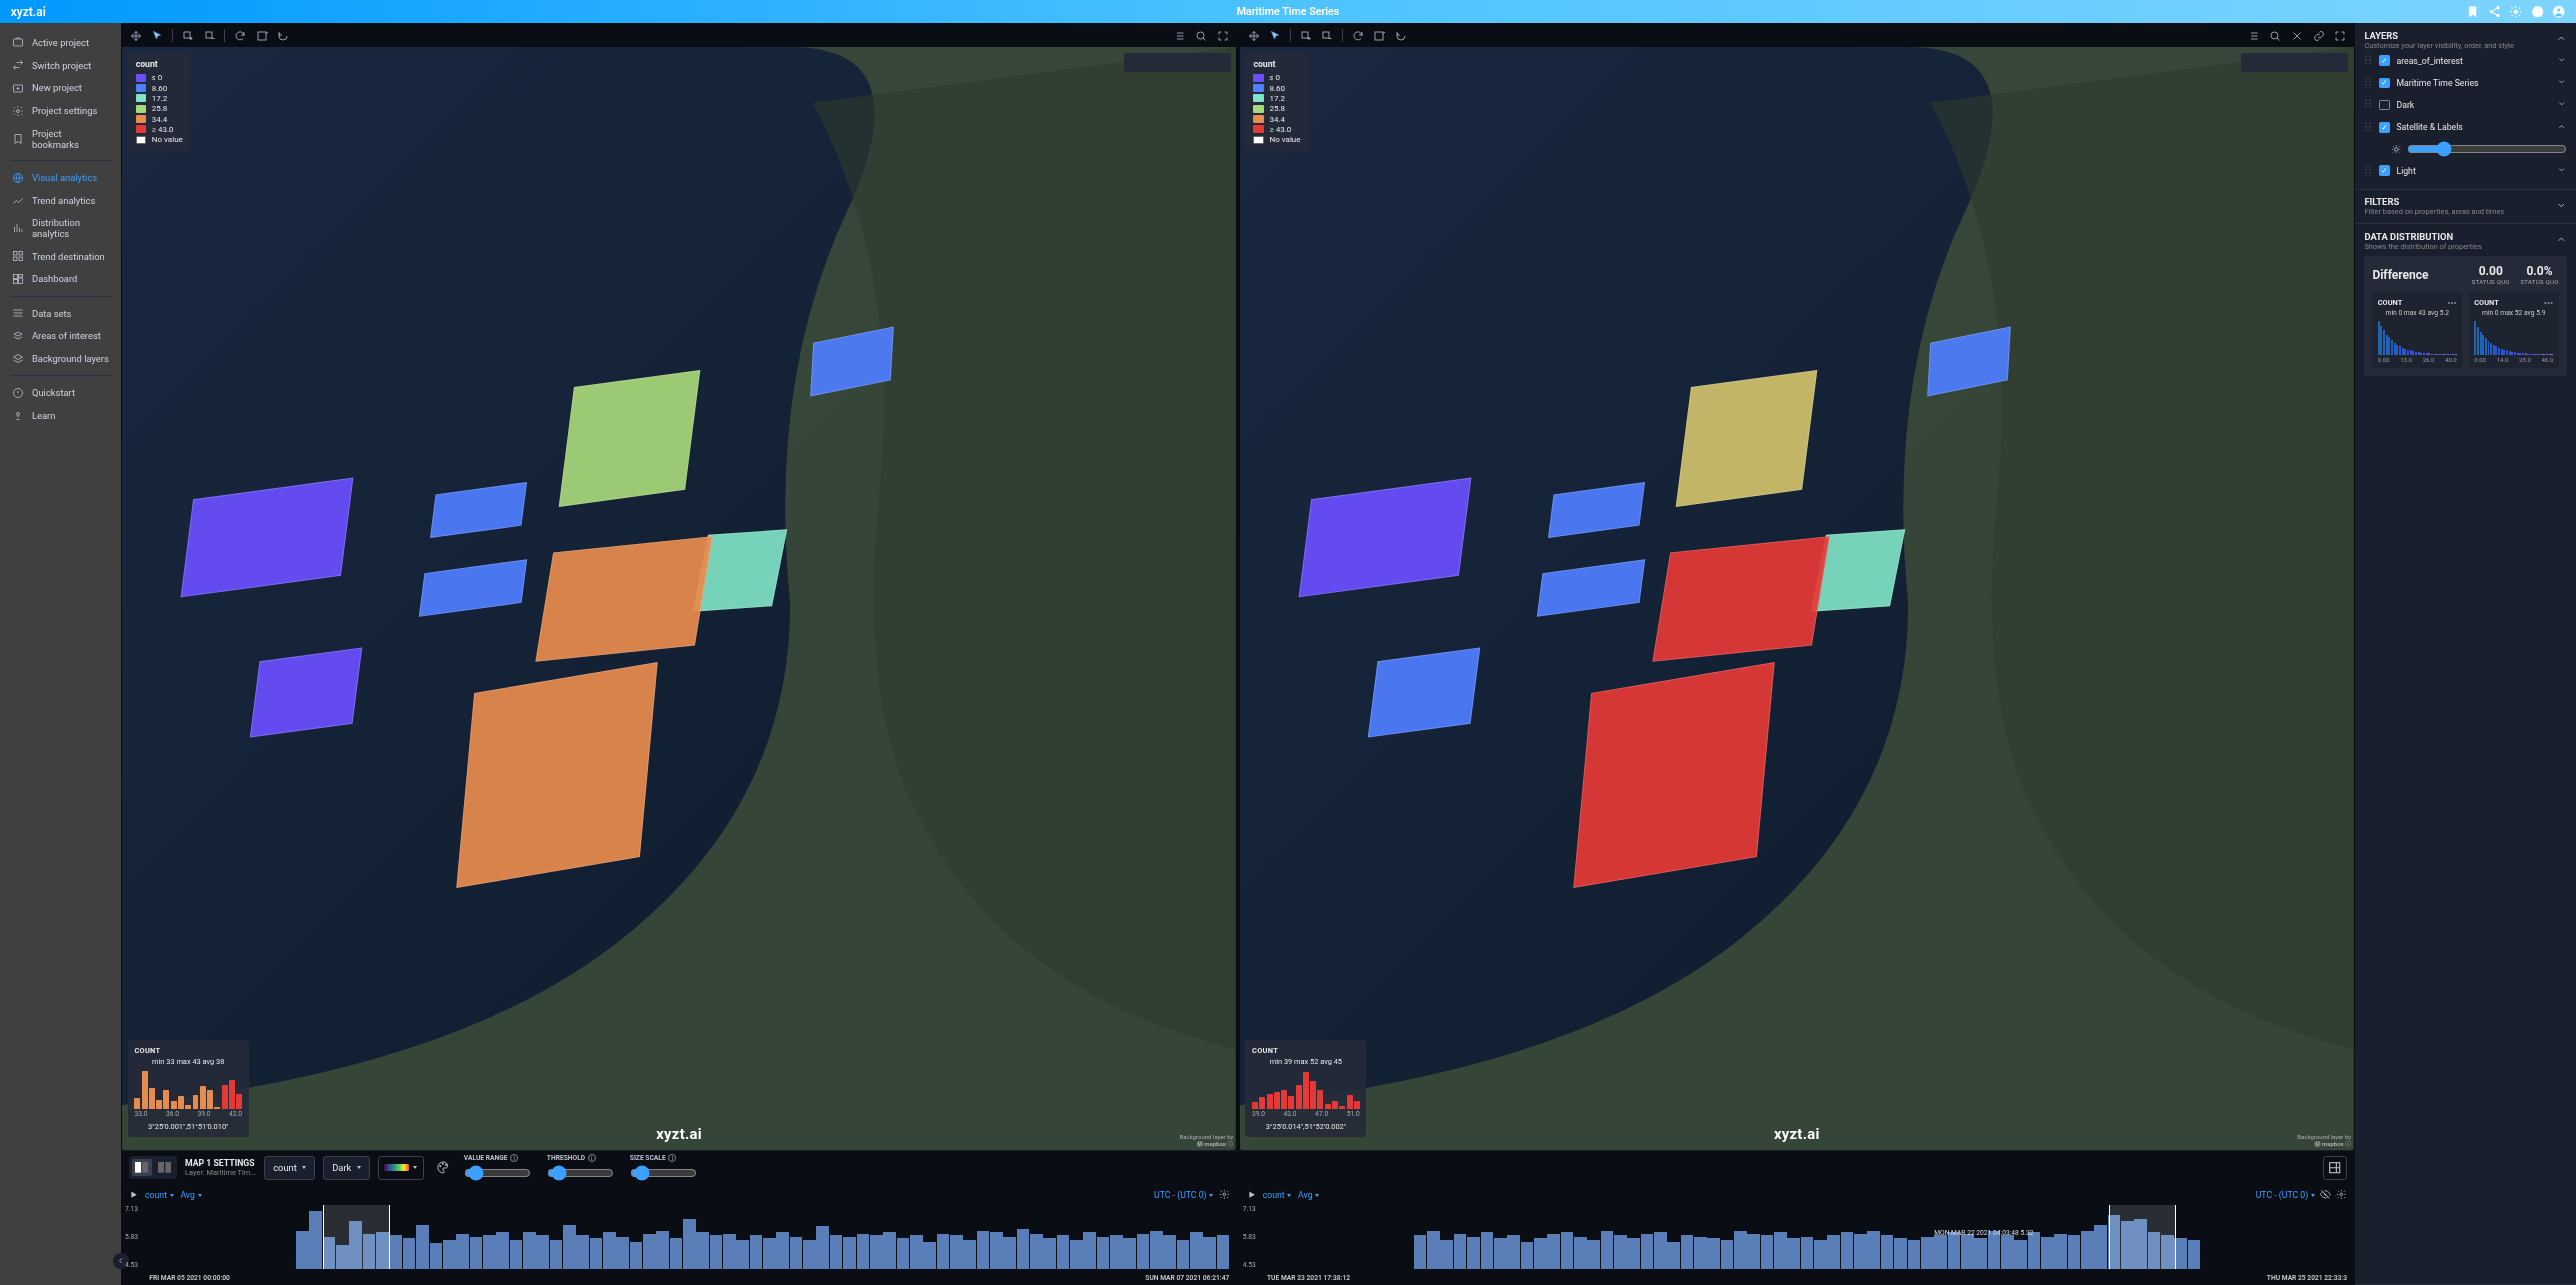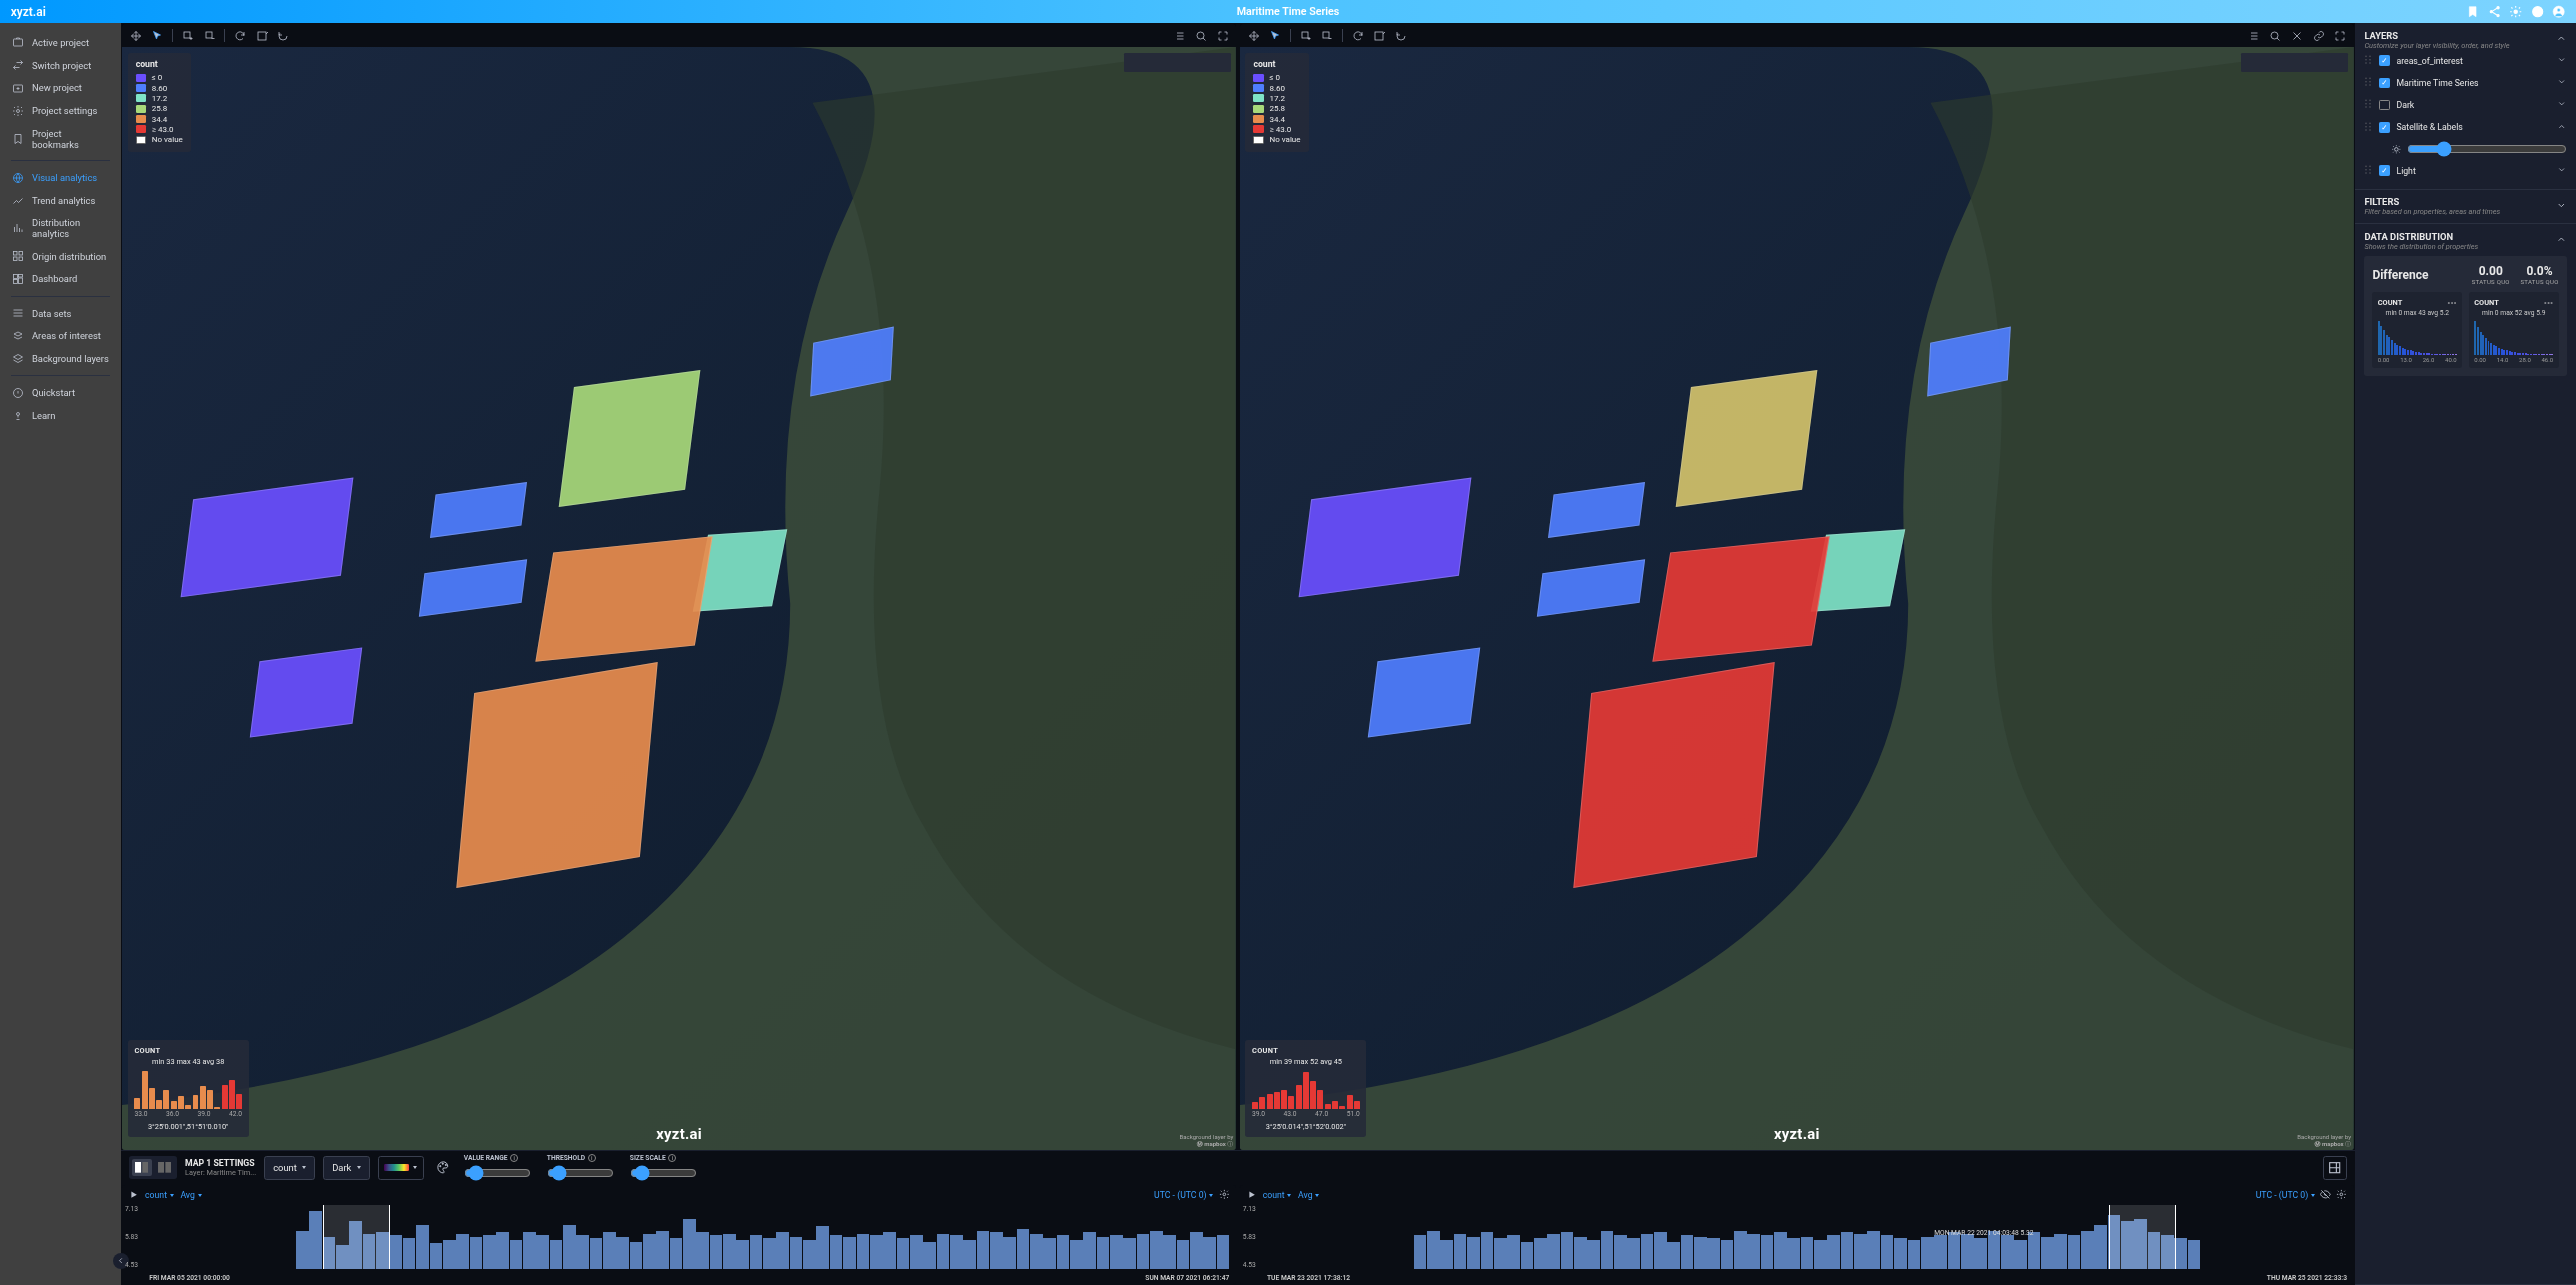--- a/index.html
+++ b/index.html
@@ -79,21 +79,21 @@
   .tl-bars div { flex:1; background:#5a7fb8; }
   .tl-sel { position:absolute; top:0; bottom:14.8px; background:#ffffff22; border-left:1.3px solid #fff; border-right:1.3px solid #fff; }
   .tl-yaxis { position:absolute; left:2.7px; top:0; bottom:14.8px; display:flex; flex-direction:column; justify-content:space-between; font-size:6.7px; color:#aaa; }
   .tl-xaxis { position:absolute; left:27px; right:6.7px; bottom:1.3px; display:flex; justify-content:space-between; font-size:6.7px; color:#ccc; font-weight:600; }
   .tl-tooltip { position:absolute; font-size:6.7px; color:#ddd; white-space:nowrap; }
 
   .right-panel { width:221px; background:#1a1f2e; overflow-y:auto; display:flex; flex-direction:column; }
   .panel-sec { border-bottom:0.7px solid #2a3040; padding:6.7px 9.4px; }
   .panel-head { display:flex; align-items:center; }
   .panel-head h3 { font-size:9.4px; font-weight:700; }
-  .panel-head .sub { font-size:7.4px; color:#888;font-style:italic; }
+  .panel-head .sub { font-size:7.4px; color:#888; }
   .panel-head .exp { margin-left:auto; cursor:pointer; }
   .panel-head svg { stroke:#bcc2cf; }
   .layer-row { display:flex; align-items:center; gap:6.7px; padding:5.4px 0; }
   .drag-handle { cursor:grab; opacity:.5; }
   .chk { width:10.7px; height:10.7px; border:1px solid #888; border-radius:1.3px; cursor:pointer; display:flex; align-items:center; justify-content:center; }
   .chk.on { background:#3ba0ff; border-color:#3ba0ff; }
   .chk.on::after { content:"✓"; color:#fff; font-size:7.4px; }
   .layer-row .lname { flex:1; font-size:8.7px; }
   .brightness { display:flex; align-items:center; gap:5.4px; padding:2.7px 0 2.7px 27px; }
   .brightness input { flex:1; accent-color:#3ba0ff; }
@@ -235,21 +235,21 @@
           </div>
           <div class="nav-item">
             <span class="ico">
               <svg viewBox="0 0 24 24">
                 <rect x="3" y="3" width="7" height="7"></rect>
                 <rect x="14" y="3" width="7" height="7"></rect>
                 <rect x="3" y="14" width="7" height="7"></rect>
                 <rect x="14" y="14" width="7" height="7"></rect>
               </svg>
             </span>
-            <span>Origin distribution</span>
+            <span>Trend destination</span>
           </div>
           <div class="nav-item">
             <span class="ico">
               <svg viewBox="0 0 24 24">
                 <rect x="3" y="3" width="8" height="8"></rect>
                 <rect x="13" y="3" width="8" height="5"></rect>
                 <rect x="13" y="10" width="8" height="11"></rect>
                 <rect x="3" y="13" width="8" height="8"></rect>
               </svg>
             </span>

